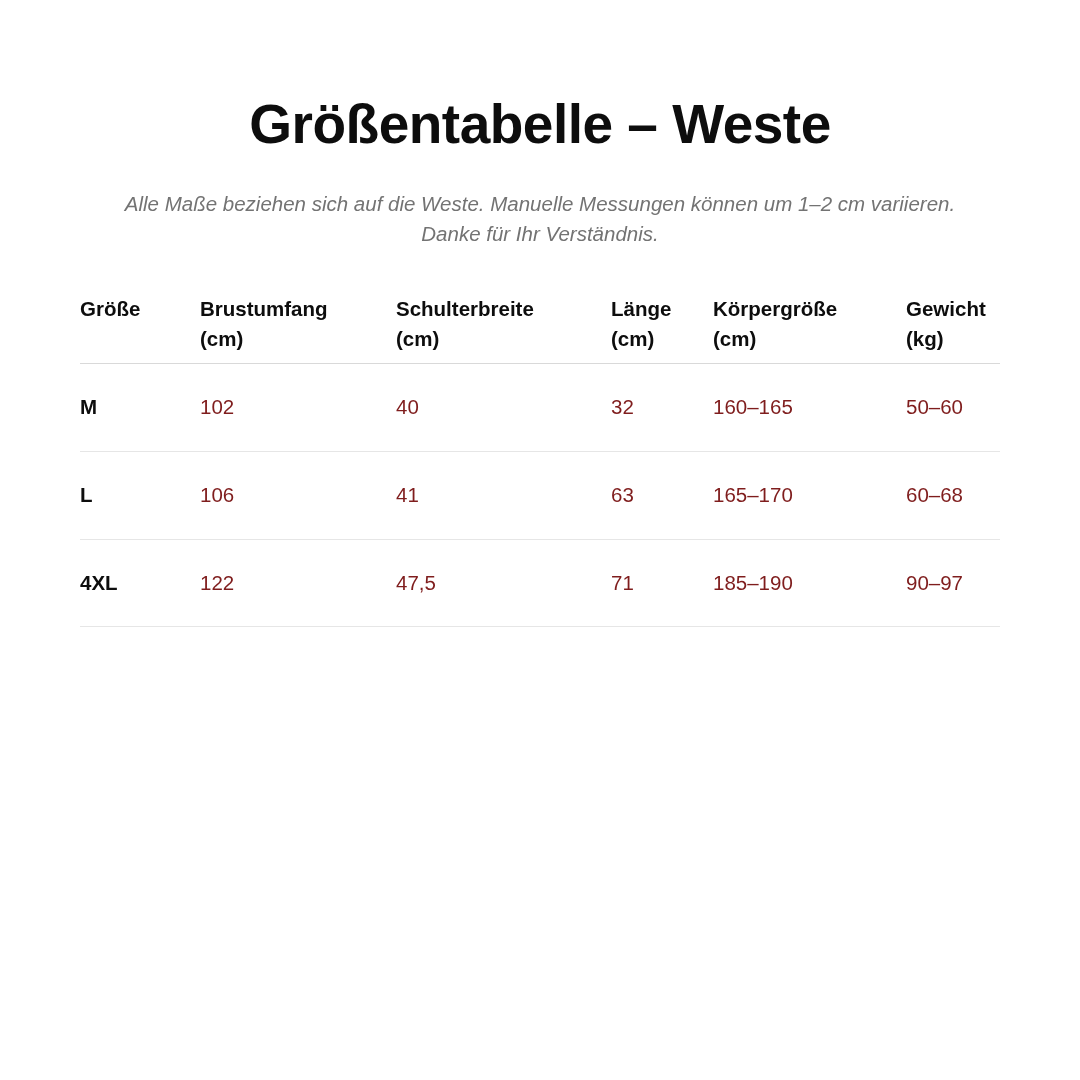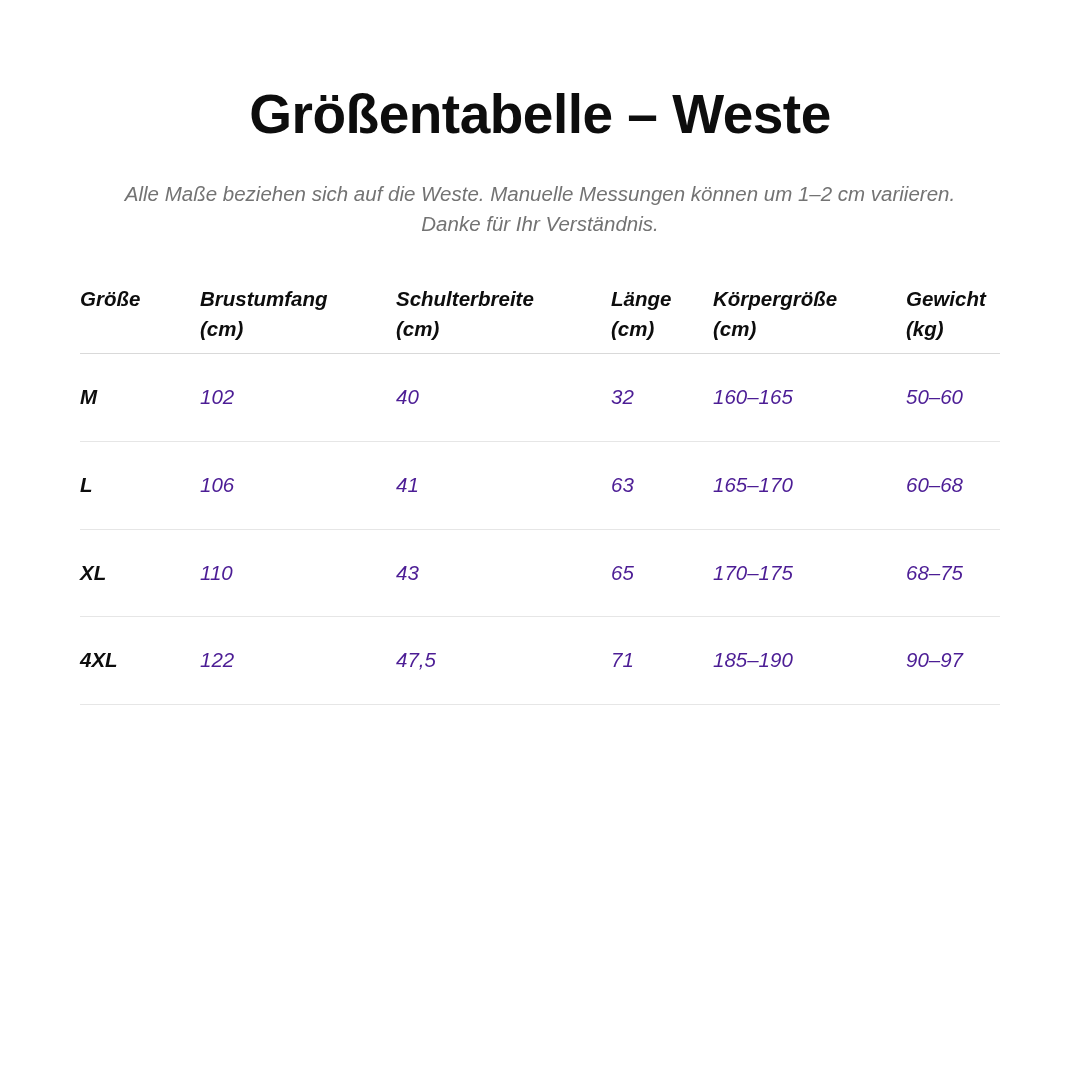--- a/index.html
+++ b/index.html
@@ -21,53 +21,52 @@
     padding: 78px 80px 0 80px;
     display: flex;
     flex-direction: column;
   }
   .title {
     font-size: 55px;
     font-weight: bold;
     text-align: center;
     letter-spacing: -0.5px;
     line-height: 1.1;
-    margin: 6px 0 34px 0;
+    margin: 16px 0 34px 0;
     color: #0d0d0d;
   }
   .subtitle {
     font-size: 20.5px;
     font-style: italic;
     text-align: center;
     line-height: 1.5;
     color: #737373;
     margin: 0 28px 44px 28px;
   }
   table.size-table {
     width: 100%;
     border-collapse: collapse;
     table-layout: fixed;
-    font-style: italic;
   }
   table.size-table th {
     text-align: left;
     font-size: 20.5px;
     font-weight: bold;
     color: #0d0d0d;
     padding: 0 0 10px 0;
     vertical-align: top;
     line-height: 1.45;
   }
   .head-row th {
     border-bottom: 1px solid #d9d9d9;
     padding-bottom: 22px;
   }
   table.size-table td {
     font-size: 20.5px;
-    color: #4c1d95;
+    color: #7f1d1d;
     padding: 30px 0 30px 0;
     border-bottom: 1px solid #e6e6e6;
     vertical-align: middle;
     line-height: 1.3;
   }
   table.size-table td.size-cell {
     font-weight: bold;
     color: #0d0d0d;
   }
   
@@ -136,28 +135,20 @@
       </tr>
       <tr>
         <td class="size-cell">L</td>
         <td>106</td>
         <td>41</td>
         <td>63</td>
         <td>165–170</td>
         <td>60–68</td>
       </tr>
       <tr>
-        <td class="size-cell">XL</td>
-        <td>110</td>
-        <td>43</td>
-        <td>65</td>
-        <td>170–175</td>
-        <td>68–75</td>
-      </tr>
-      <tr>
         <td class="size-cell">4XL</td>
         <td>122</td>
         <td>47,5</td>
         <td>71</td>
         <td>185–190</td>
         <td>90–97</td>
       </tr>
     </tbody>
   </table>
 

